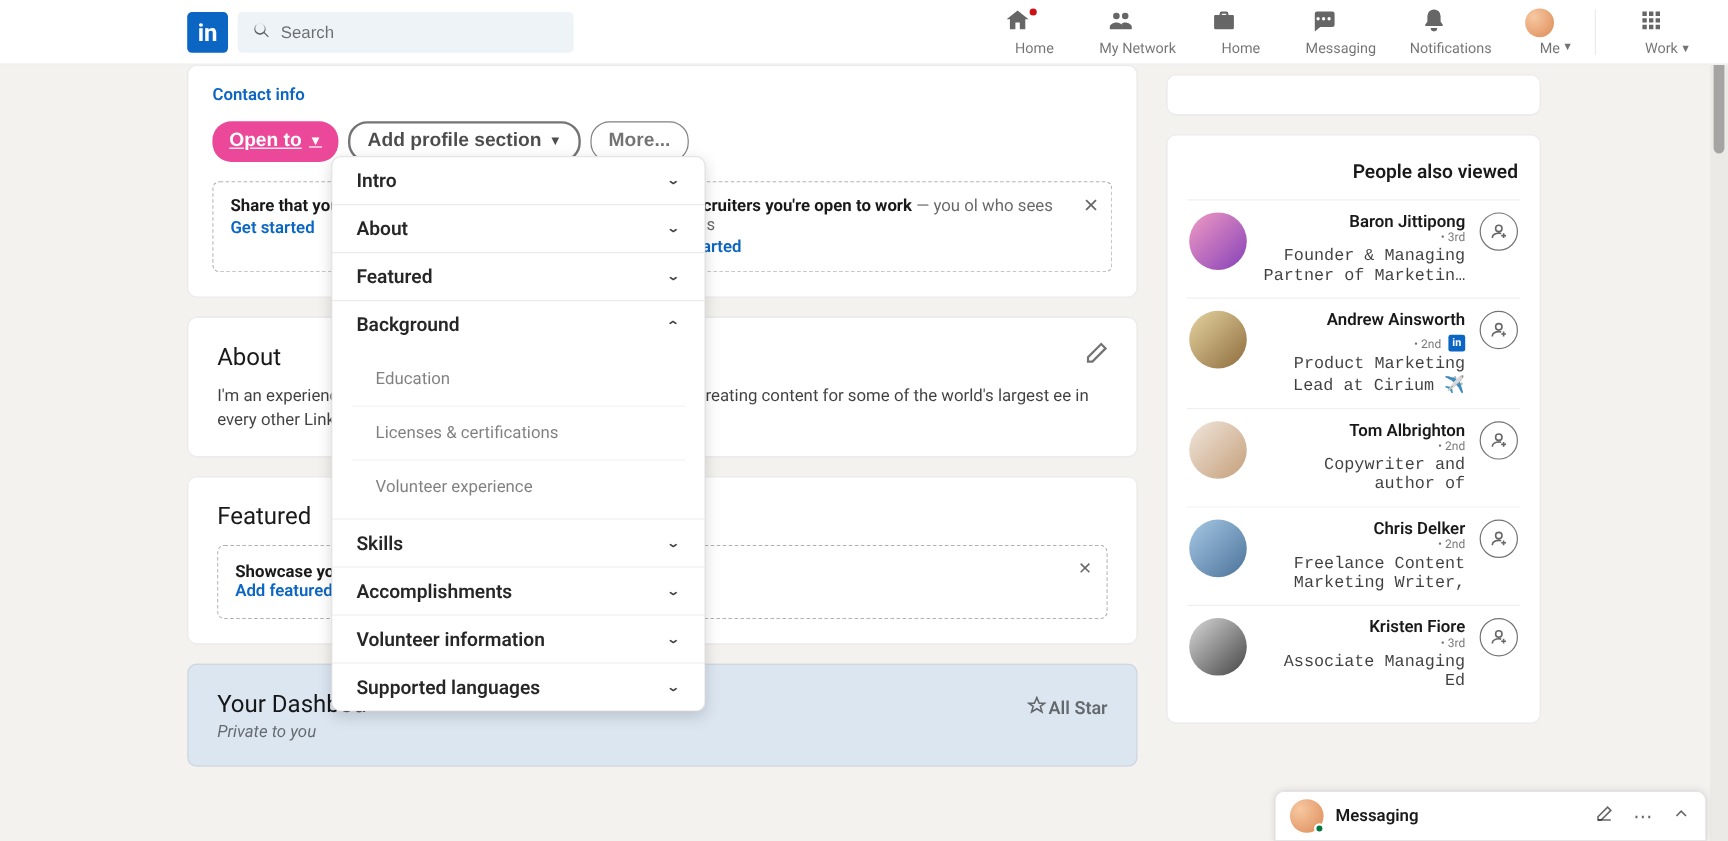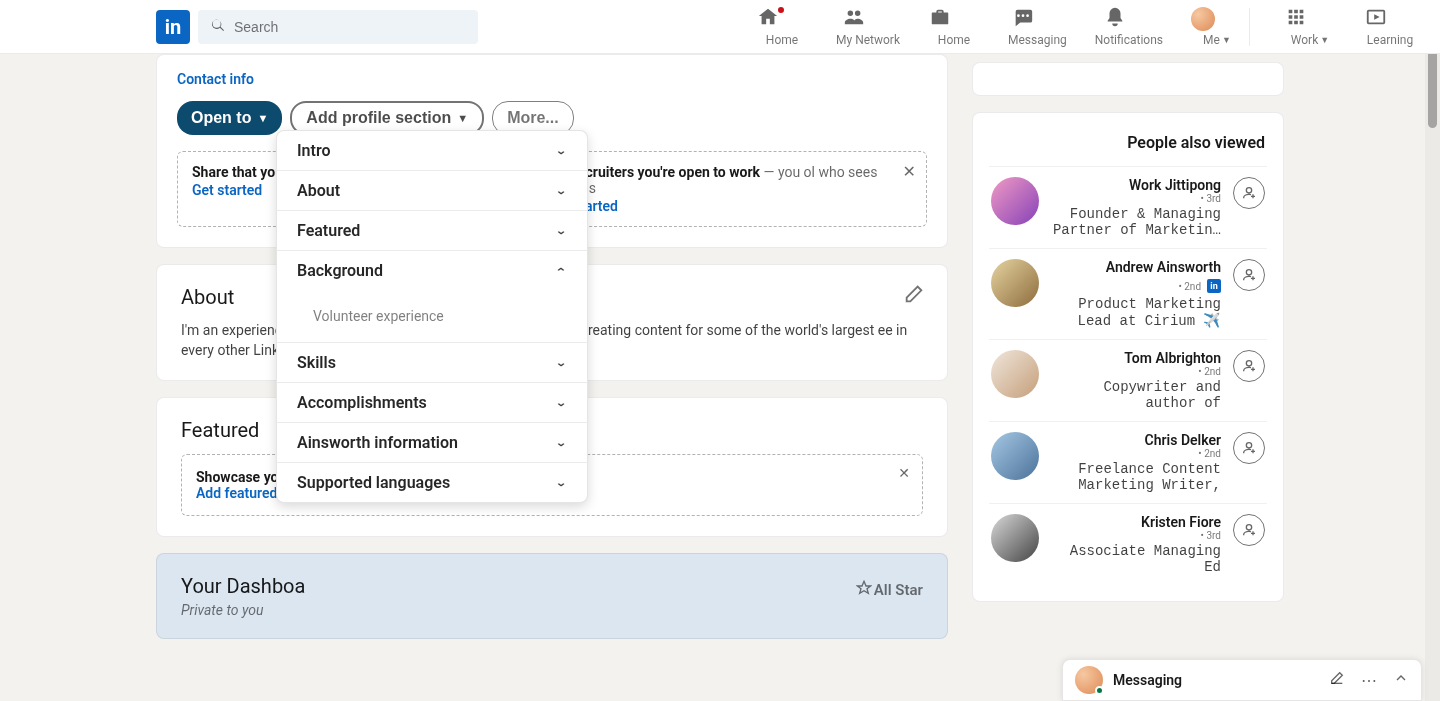--- a/index.html
+++ b/index.html
@@ -111,21 +111,21 @@
   }
   .profile-actions { display:flex; gap:8px; margin-bottom:16px; position:relative; }
   .btn {
     border-radius:16px;
     padding:6px 14px;
     font-size:16px;
     font-weight:600;
     cursor:pointer;
     display:flex; align-items:center; gap:6px;
   }
-  .btn-primary { background:#0c4a6e; color:#fff; border:none; }
+  .btn-primary { background:#ec4899; color:#fff; border:none;text-decoration:underline; }
   .btn-secondary {
     background:transparent;
     color:rgba(0,0,0,0.55);
     border:1px solid rgba(0,0,0,0.5);
   }
   .btn-secondary.active {
     border:2px solid rgba(0,0,0,0.55);
     color:rgba(0,0,0,0.7);
   }
   .btn .caret { font-size:11px; }
@@ -404,29 +404,20 @@
     <div class="nav-item">
       <span class="nav-icon">
         <svg width="22" height="22" viewBox="0 0 24 24" fill="currentColor">
             <path d="M4 4h4v4H4zM10 4h4v4h-4zM16 4h4v4h-4zM4 10h4v4H4zM10 10h4v4h-4zM16 10h4v4h-4zM4 16h4v4H4zM10 16h4v4h-4zM16 16h4v4h-4z"></path>
           </svg>
       </span>
       <span class="label">
           <span>Work</span>
           <span class="caret">▼</span>
         </span>
-    </div>
-    <div class="nav-item">
-      <span class="nav-icon">
-        <svg width="22" height="22" viewBox="0 0 24 24" fill="none" stroke="currentColor" stroke-width="2">
-            <rect x="3" y="5" width="18" height="14" rx="1"></rect>
-            <path fill="currentColor" stroke="none" d="M10 9l6 3-6 3z"></path>
-          </svg>
-      </span>
-      <span class="label">Learning</span>
     </div>
   </nav>
 </header>
 
 <div class="scaffold">
 
   <div class="main-col">
     <div class="profile-card">
       <a class="contact-link">Contact info</a>
       <div class="profile-actions">
@@ -494,21 +485,21 @@
     </div>
   </div>
 
   <aside class="aside-col">
     <div class="aside-card first"></div>
     <div class="aside-card">
       <div class="aside-title">People also viewed</div>
       <div class="pv-item">
         <div class="pv-avatar av1"></div>
         <div class="pv-body">
-          <div class="pv-name">Work Jittipong</div>
+          <div class="pv-name">Baron Jittipong</div>
           <div class="pv-deg"> • 3rd</div>
           <div class="pv-desc">Founder &amp; Managing Partner of Marketing Te...</div>
         </div>
         <div class="pv-connect">
           <svg width="16" height="16" viewBox="0 0 24 24" fill="currentColor">
               <path d="M12 12a4 4 0 1 0 0-8 4 4 0 0 0 0 8zm-8 8v-1c0-3 4-5 8-5 1 0 2 .1 3 .4M18 14v3m0 0v3m0-3h3m-3 0h-3" stroke="currentColor" stroke-width="2" fill="none"></path>
             </svg>
         </div>
       </div>
       <div class="pv-item">
@@ -578,32 +569,34 @@
   </div>
   <div class="dd-row">
     <span>Featured</span>
     <span class="chev">⌄</span>
   </div>
   <div class="dd-row open" style="border-bottom:none">
     <span>Background</span>
     <span class="chev">⌄</span>
   </div>
   <div class="dd-sub">
+    <div class="sub-item">Education</div>
+    <div class="sub-item">Licenses &amp; certifications</div>
     <div class="sub-item">Volunteer experience</div>
   </div>
   <div class="dd-row" style="border-top:1px solid rgba(0,0,0,0.08)">
     <span>Skills</span>
     <span class="chev">⌄</span>
   </div>
   <div class="dd-row">
     <span>Accomplishments</span>
     <span class="chev">⌄</span>
   </div>
   <div class="dd-row">
-    <span>Ainsworth information</span>
+    <span>Volunteer information</span>
     <span class="chev">⌄</span>
   </div>
   <div class="dd-row">
     <span>Supported languages</span>
     <span class="chev">⌄</span>
   </div>
 </div>
 
 <div class="msg-overlay">
   <div class="avatar">

